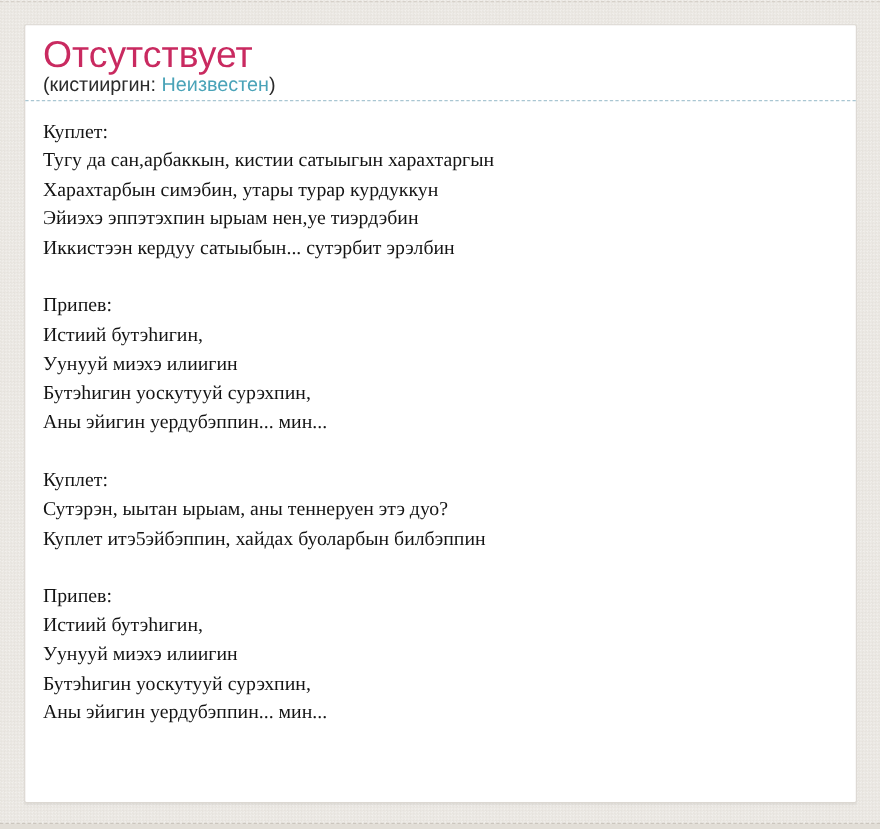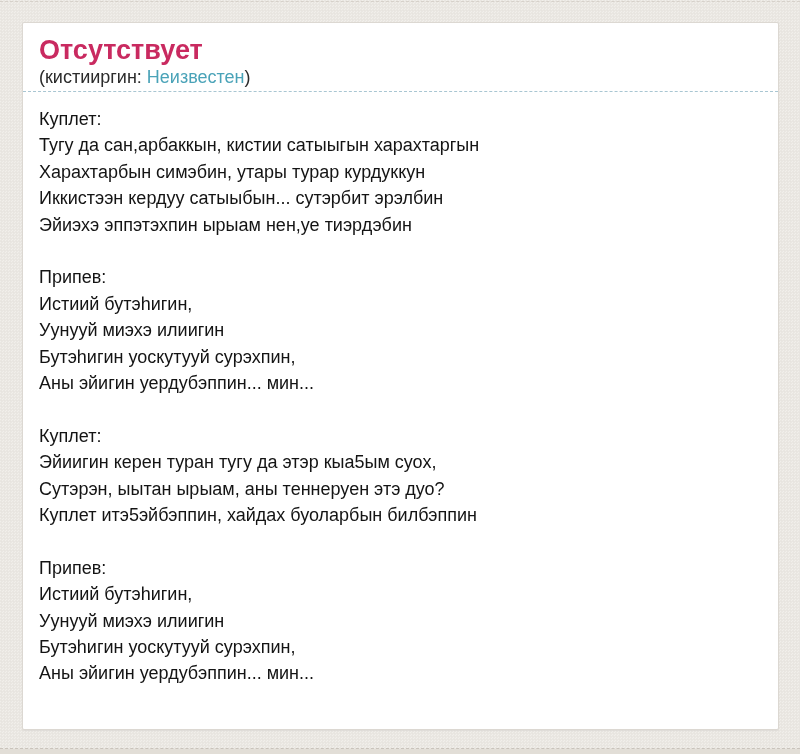--- a/index.html
+++ b/index.html
@@ -43,73 +43,73 @@
     border-radius:2px;
     box-shadow:0 1px 2px rgba(0,0,0,0.05);
     box-sizing:border-box;
   }
   .header{
     padding:12px 16px 2px 16px;
     border-bottom:1px dashed var(--divider);
   }
   .song-title{
     margin:0;
-    font-size:27px;
-    font-weight:bold;
+    font-size:34px;
+    font-weight:normal;
     line-height:30px;
     color:var(--accent);
   }
   .artist-line{
     font-size:18px;
     line-height:24px;
     color:#2b2b2b;
   }
   .artist-link{
     color:var(--link);
     text-decoration:none;
     cursor:pointer;
     text-align:center;
   }
   .lyrics{
     padding:14px 16px 0 16px;
     font-size:18px;
     line-height:26.4px;
     color:var(--text);
+    font-family:Liberation Serif, serif;
   }
   .stanza{margin:0 0 26.4px 0;}
   .stanza:last-child{margin-bottom:0;}
 </style>
 </head>
 <body>
 
 <div class="edge-dots top"></div>
 
 <div class="card">
   <div class="header">
     <h1 class="song-title">Отсутствует</h1>
     <div class="artist-line"><span>(кистииргин: </span><a class="artist-link">Неизвестен</a><span>)</span></div>
   </div>
   <div class="lyrics">
       <div class="stanza">
         <div class="lyric-line">Куплет:</div>
         <div class="lyric-line">Тугу да сан,арбаккын, кистии сатыыгын харахтаргын</div>
         <div class="lyric-line">Харахтарбын симэбин, утары турар курдуккун</div>
+        <div class="lyric-line">Эйиэхэ эппэтэхпин ырыам нен,уе тиэрдэбин</div>
         <div class="lyric-line">Иккистээн кердуу сатыыбын... сутэрбит эрэлбин</div>
-        <div class="lyric-line">Эйиэхэ эппэтэхпин ырыам нен,уе тиэрдэбин</div>
       </div>
       <div class="stanza">
         <div class="lyric-line">Припев:</div>
         <div class="lyric-line">Истиий бутэһигин,</div>
         <div class="lyric-line">Уунууй миэхэ илиигин</div>
         <div class="lyric-line">Бутэһигин уоскутууй сурэхпин,</div>
         <div class="lyric-line">Аны эйигин уердубэппин... мин...</div>
       </div>
       <div class="stanza">
         <div class="lyric-line">Куплет:</div>
-        <div class="lyric-line">Эйиигин керен туран тугу да этэр кыа5ым суох,</div>
         <div class="lyric-line">Сутэрэн, ыытан ырыам, аны теннеруен этэ дуо?</div>
         <div class="lyric-line">Куплет итэ5эйбэппин, хайдах буоларбын билбэппин</div>
       </div>
       <div class="stanza">
         <div class="lyric-line">Припев:</div>
         <div class="lyric-line">Истиий бутэһигин,</div>
         <div class="lyric-line">Уунууй миэхэ илиигин</div>
         <div class="lyric-line">Бутэһигин уоскутууй сурэхпин,</div>
         <div class="lyric-line">Аны эйигин уердубэппин... мин...</div>
       </div>

